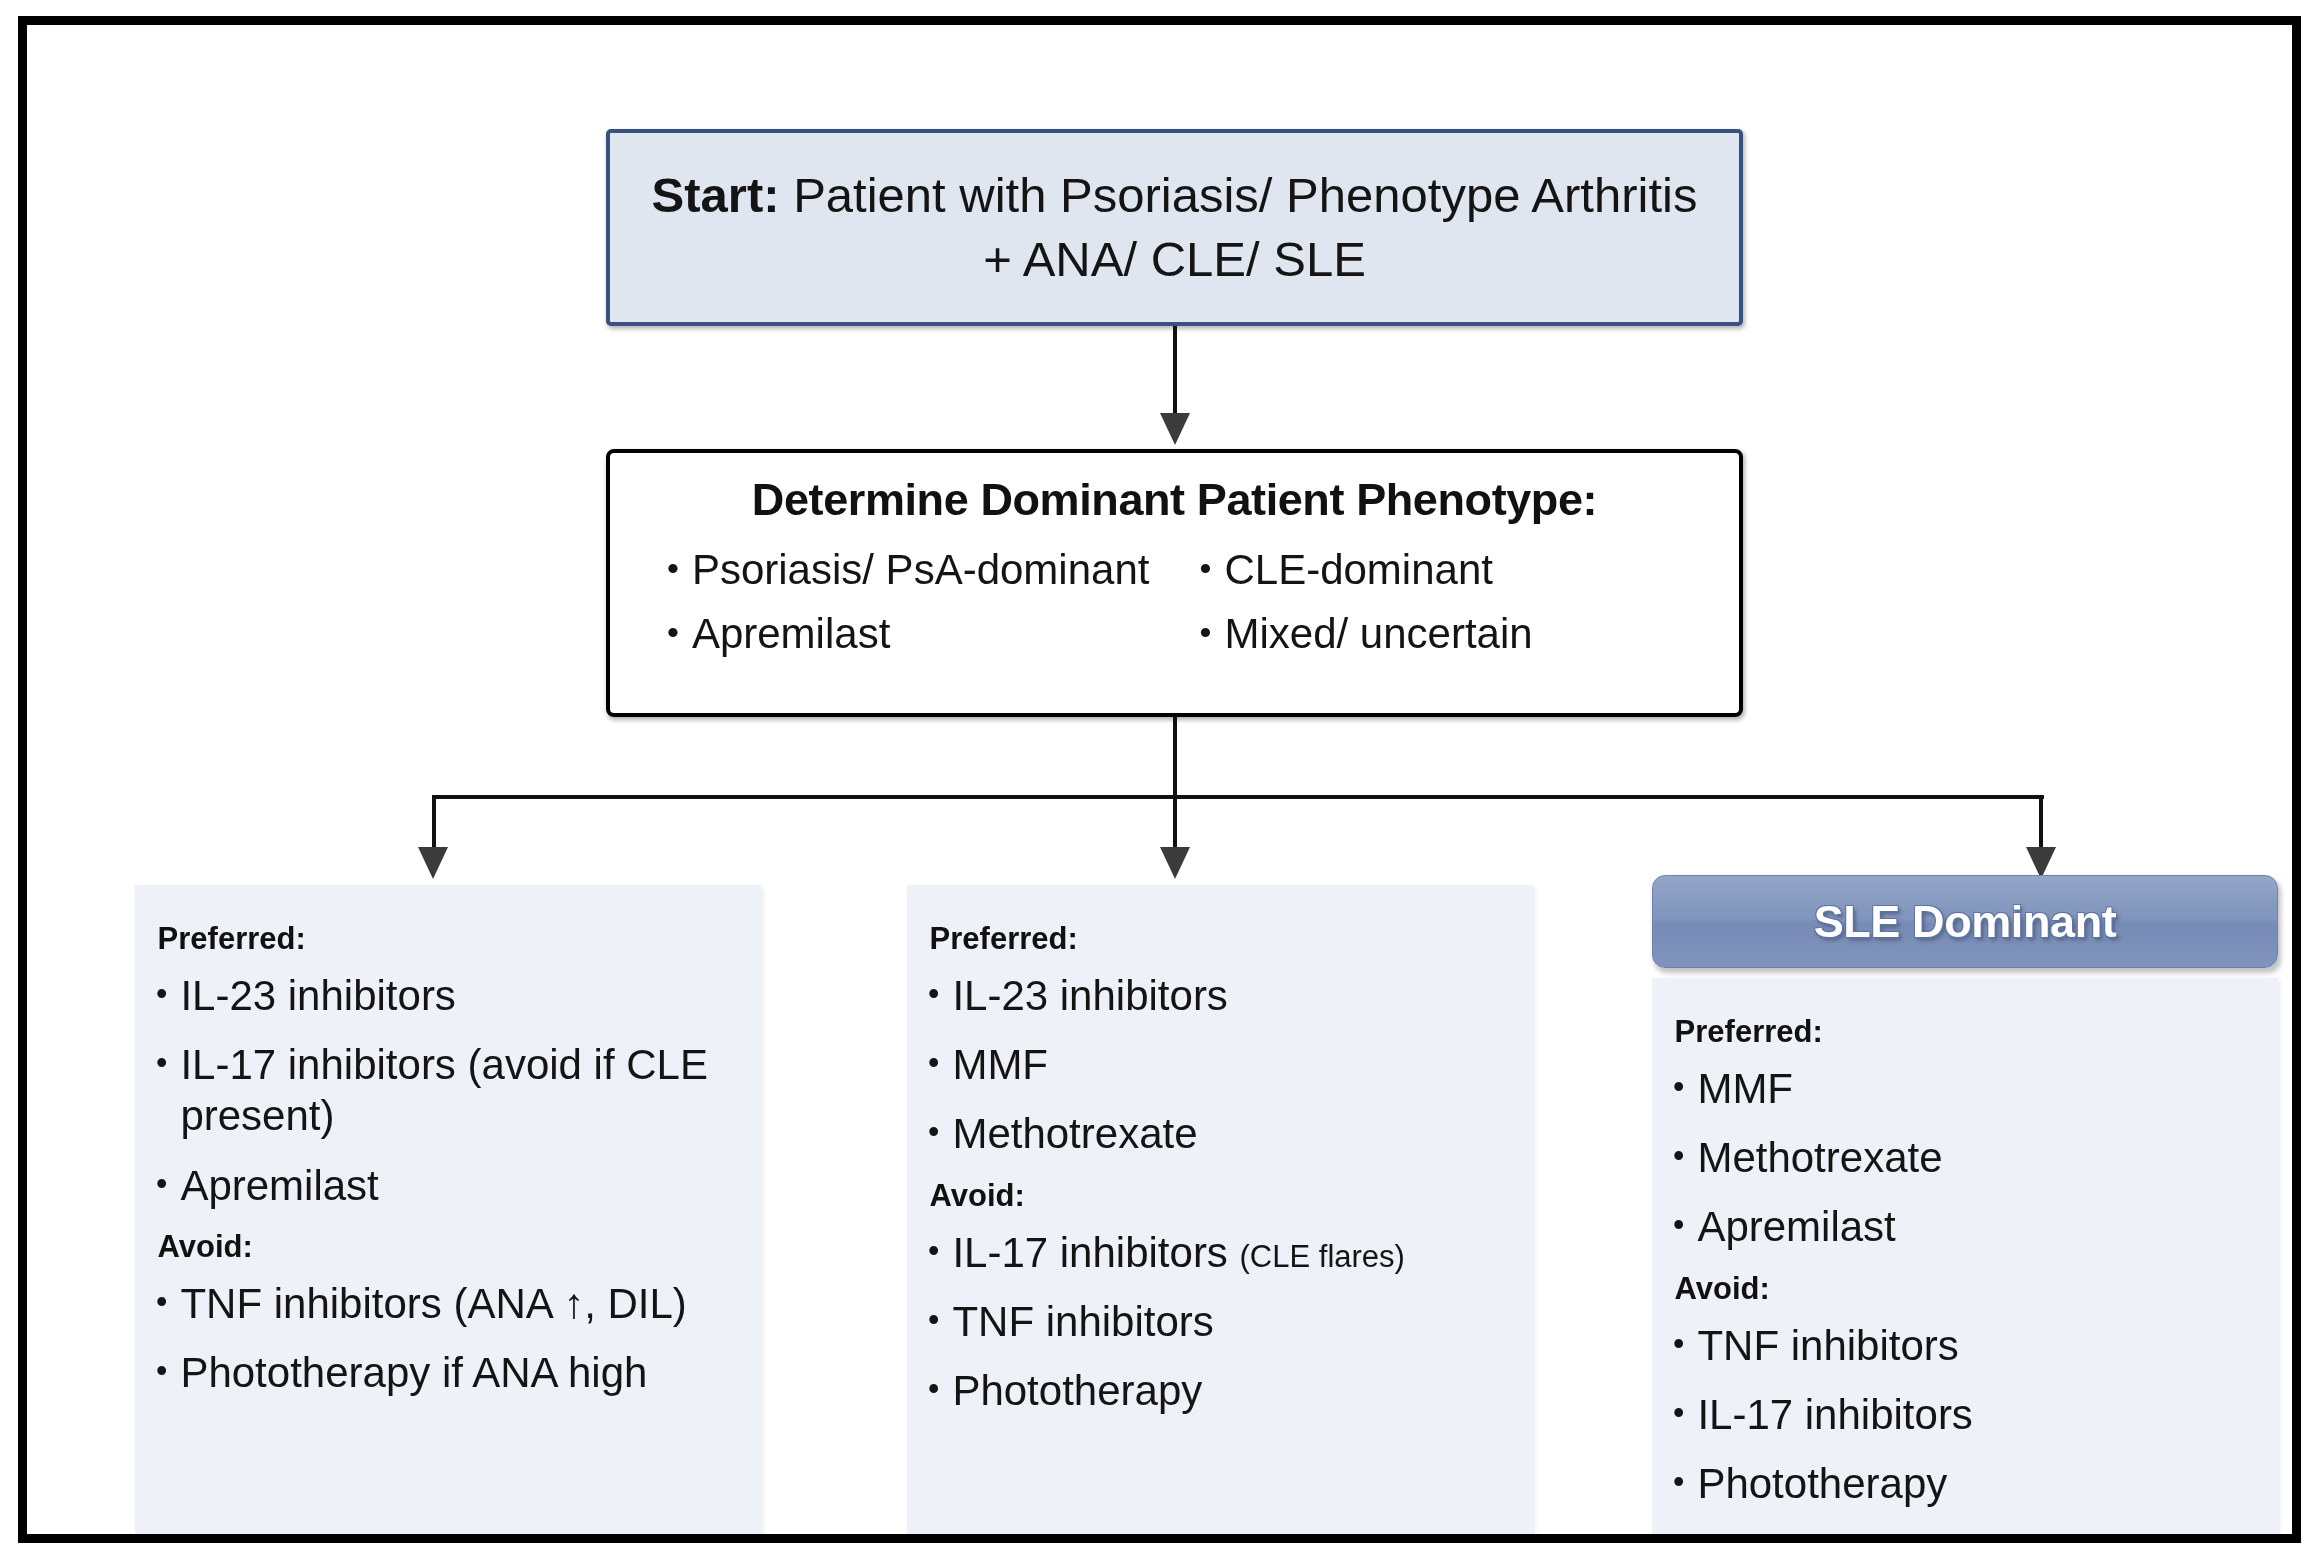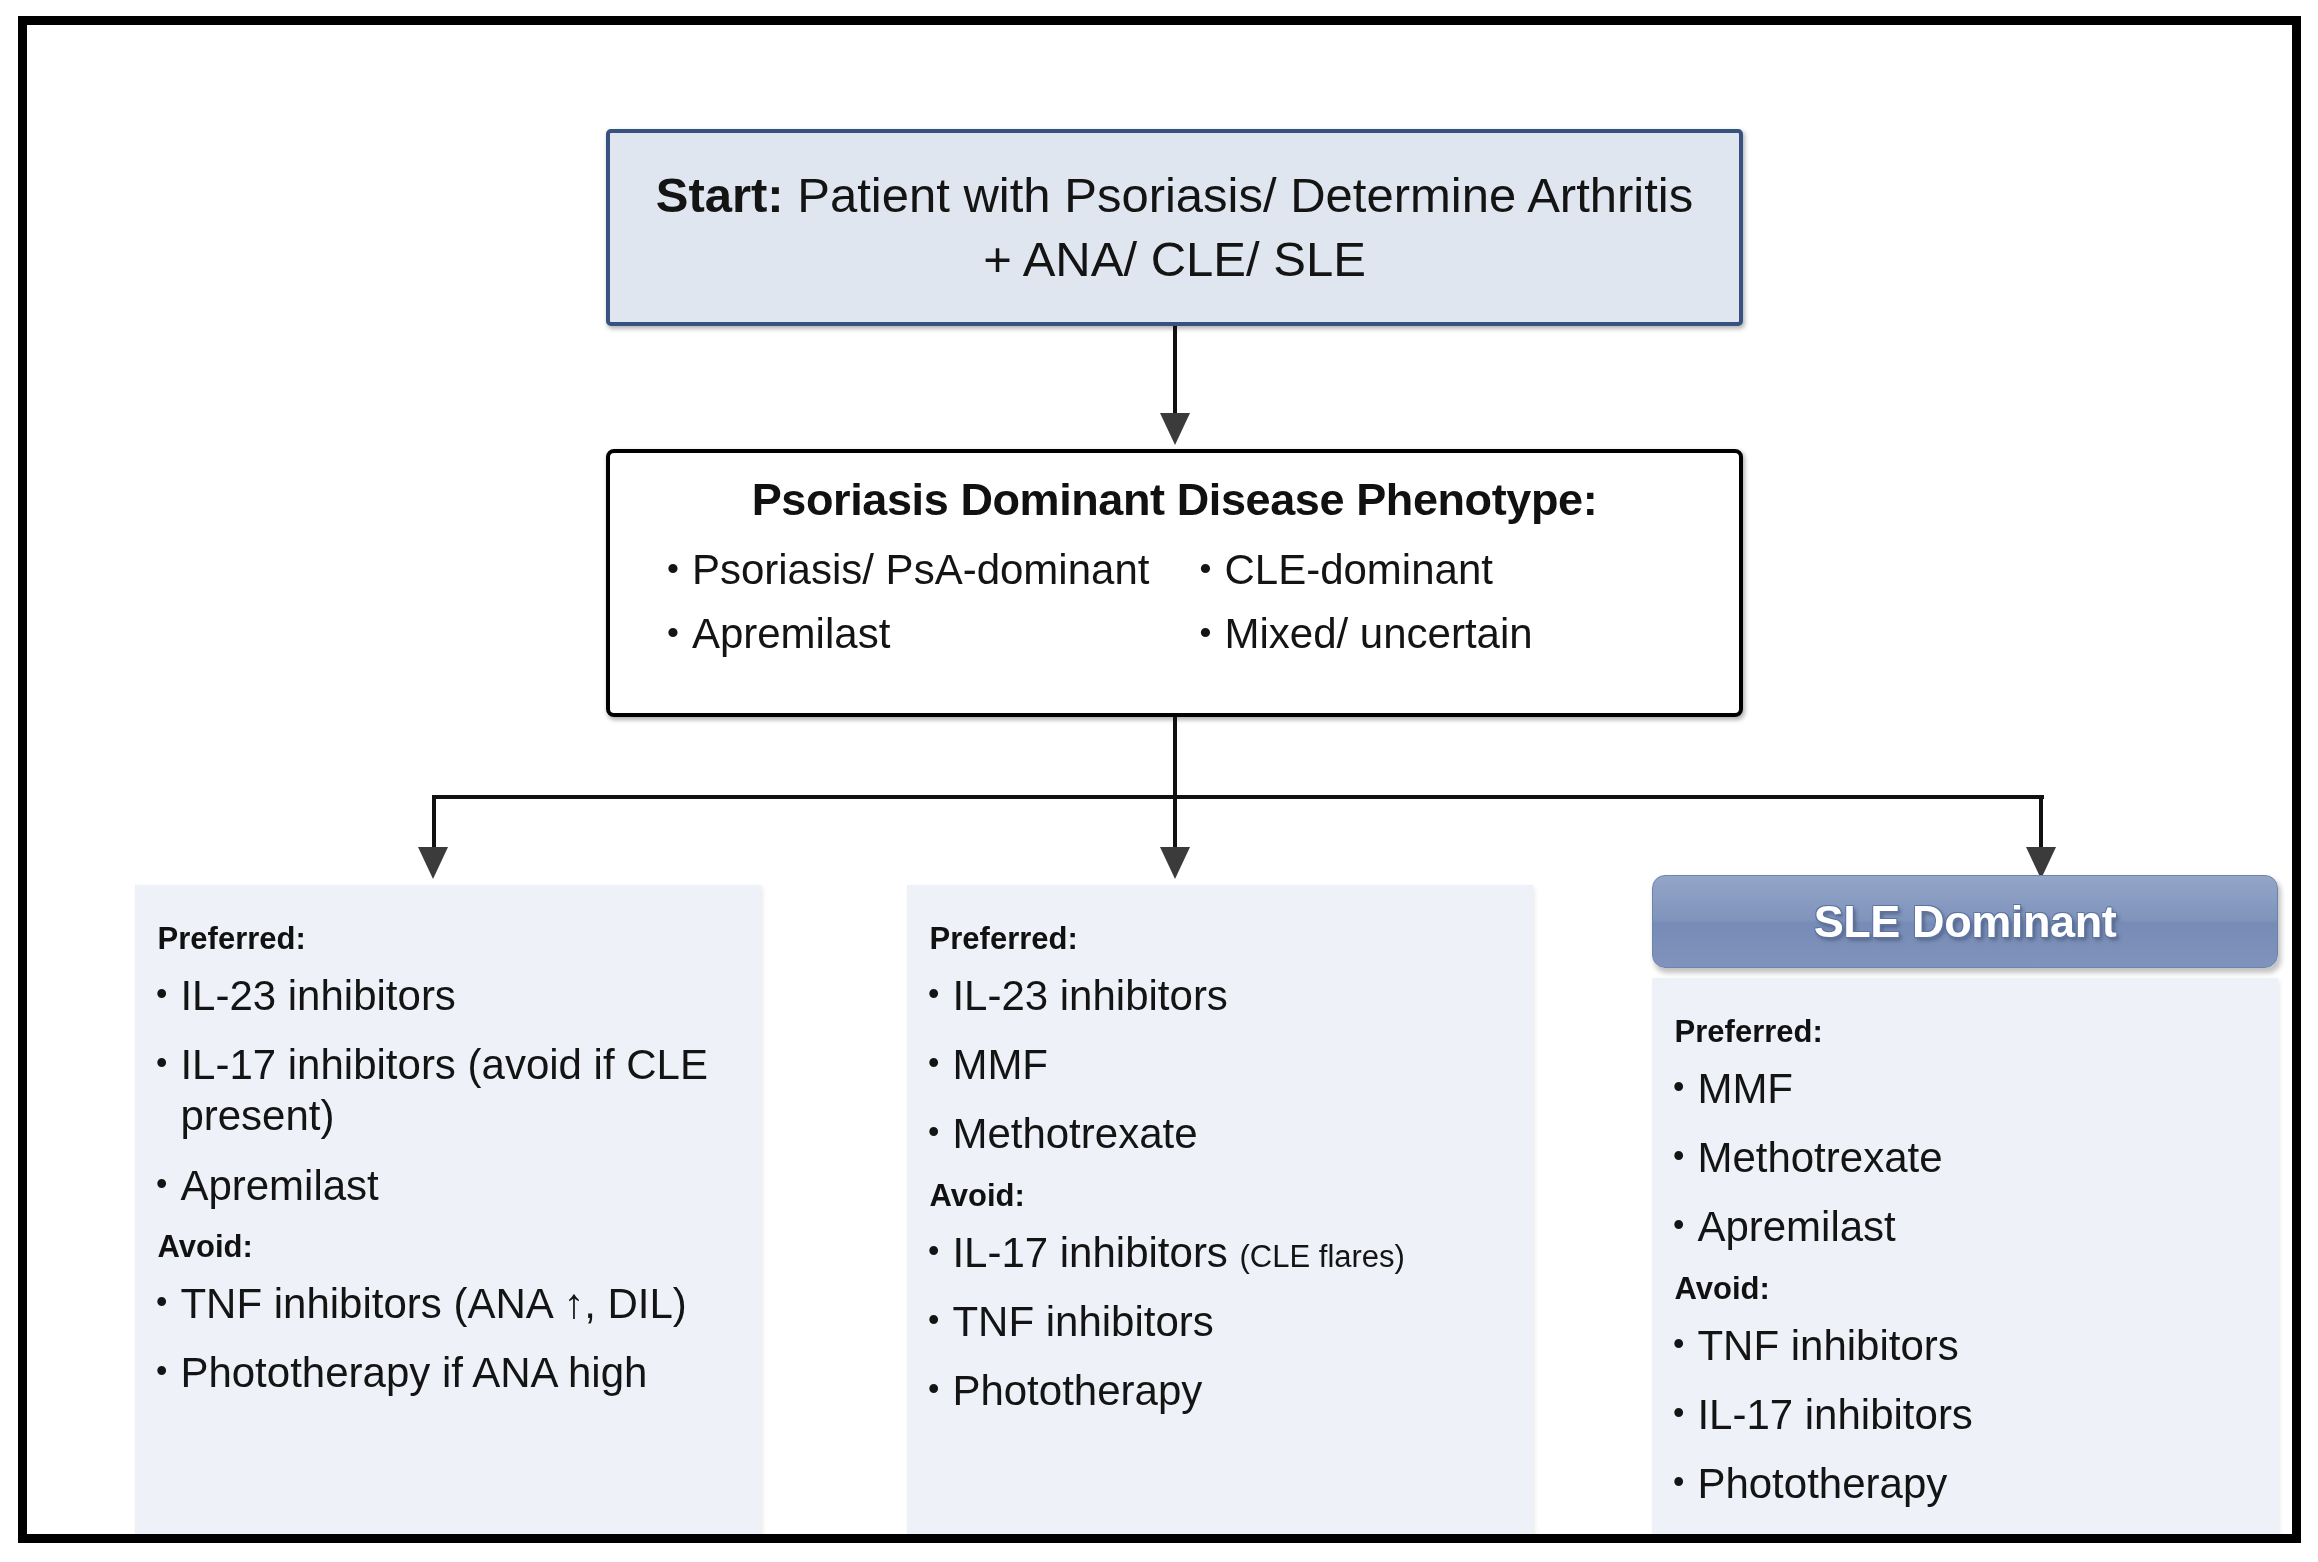--- a/index.html
+++ b/index.html
@@ -77,30 +77,30 @@
   #col3{left:1625px;}
 </style>
 </head>
 <body>
 
 <div id="canvas">
   <div id="frame">
 
     <div class="start-box">
       <div class="start-line">
-        <b>Start:</b><span> Patient with Psoriasis/ Determine Arthritis</span>
+        <b>Start:</b><span> Patient with Psoriasis/ Phenotype Arthritis</span>
       </div>
       <div class="start-line">+ ANA/ CLE/ SLE</div>
     </div>
 
     <div class="vline" style="left:1146px;top:301px;height:89px;"></div>
     <div class="arrowhead" style="left:1133px;top:388px;"></div>
 
     <div class="decide-box">
-      <div class="decide-title">Psoriasis Dominant Disease Phenotype:</div>
+      <div class="decide-title">Determine Dominant Patient Phenotype:</div>
       <div class="decide-grid">
         <div class="decide-col">
           <div class="d-item">
             <span class="bul">•</span>
             <span>Psoriasis/ PsA-dominant</span>
           </div>
           <div class="d-item">
             <span class="bul">•</span>
             <span>Apremilast</span>
           </div>

